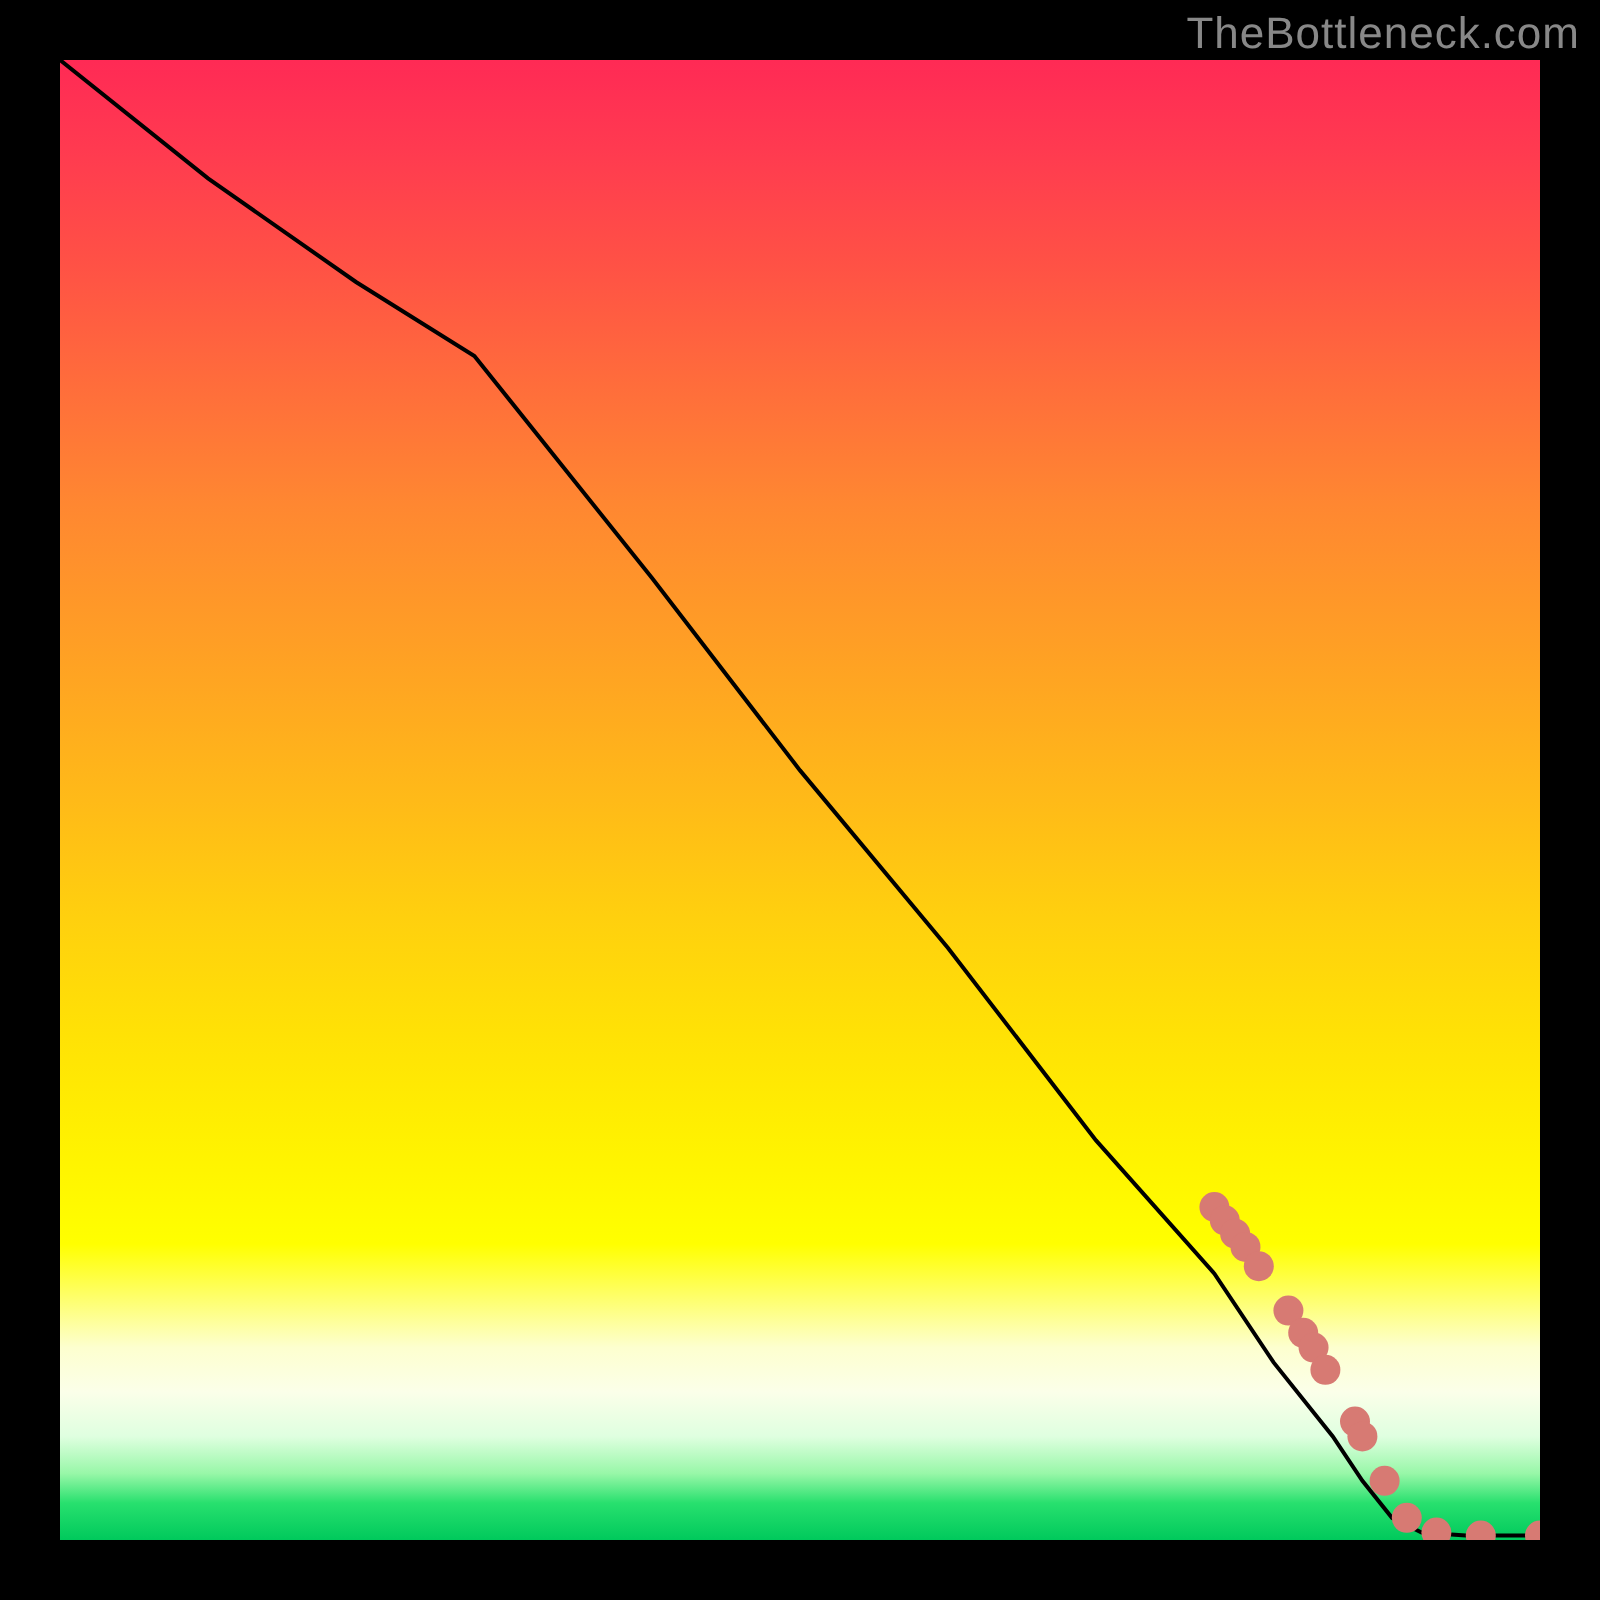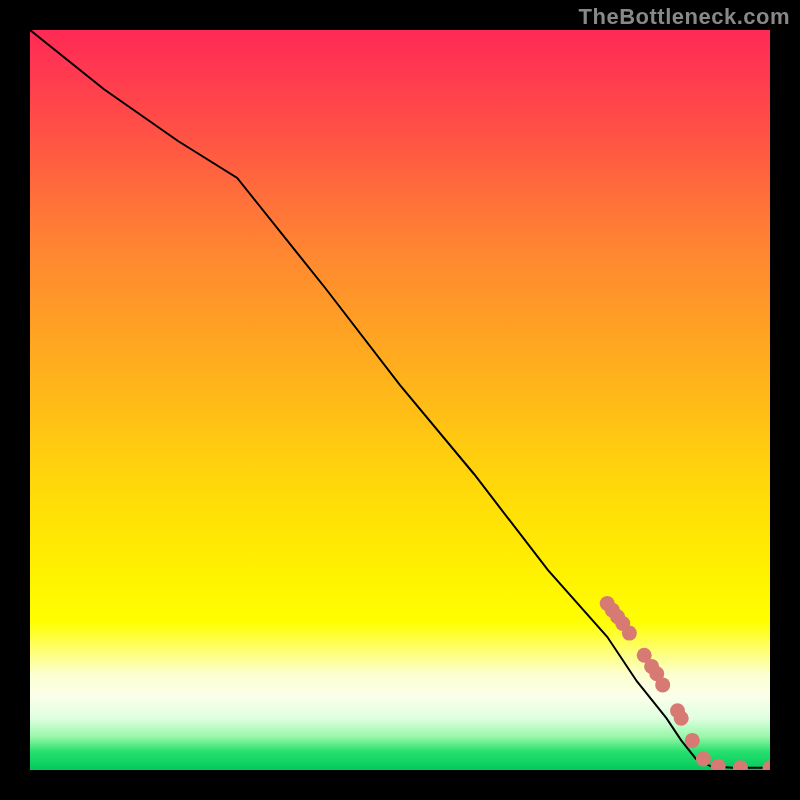--- a/index.html
+++ b/index.html
@@ -15,21 +15,21 @@
     position: absolute;
     inset: 0;
     background: #000;
   }
   .watermark {
     position: absolute;
     top: 4px;
     right: 10px;
     color: #888;
     font-size: 22px;
-    font-weight: 700;
+    font-weight: 400;
     letter-spacing: 0.5px;
     z-index: 20;
   }
   .plot {
     position: absolute;
     left: 30px;
     top: 30px;
     width: 740px;
     height: 740px;
     background: linear-gradient(to bottom,

